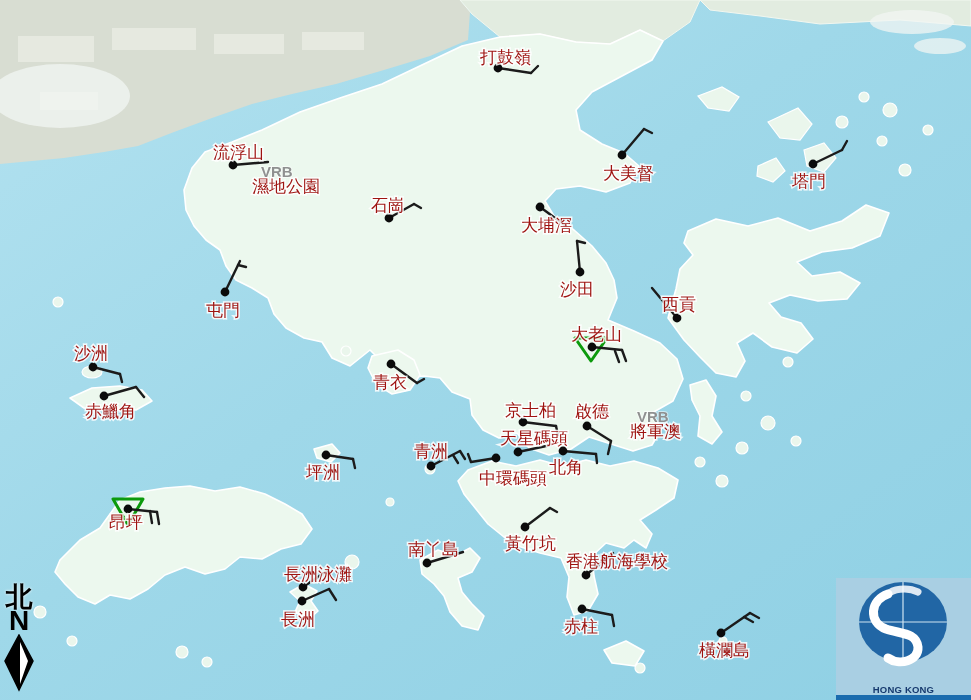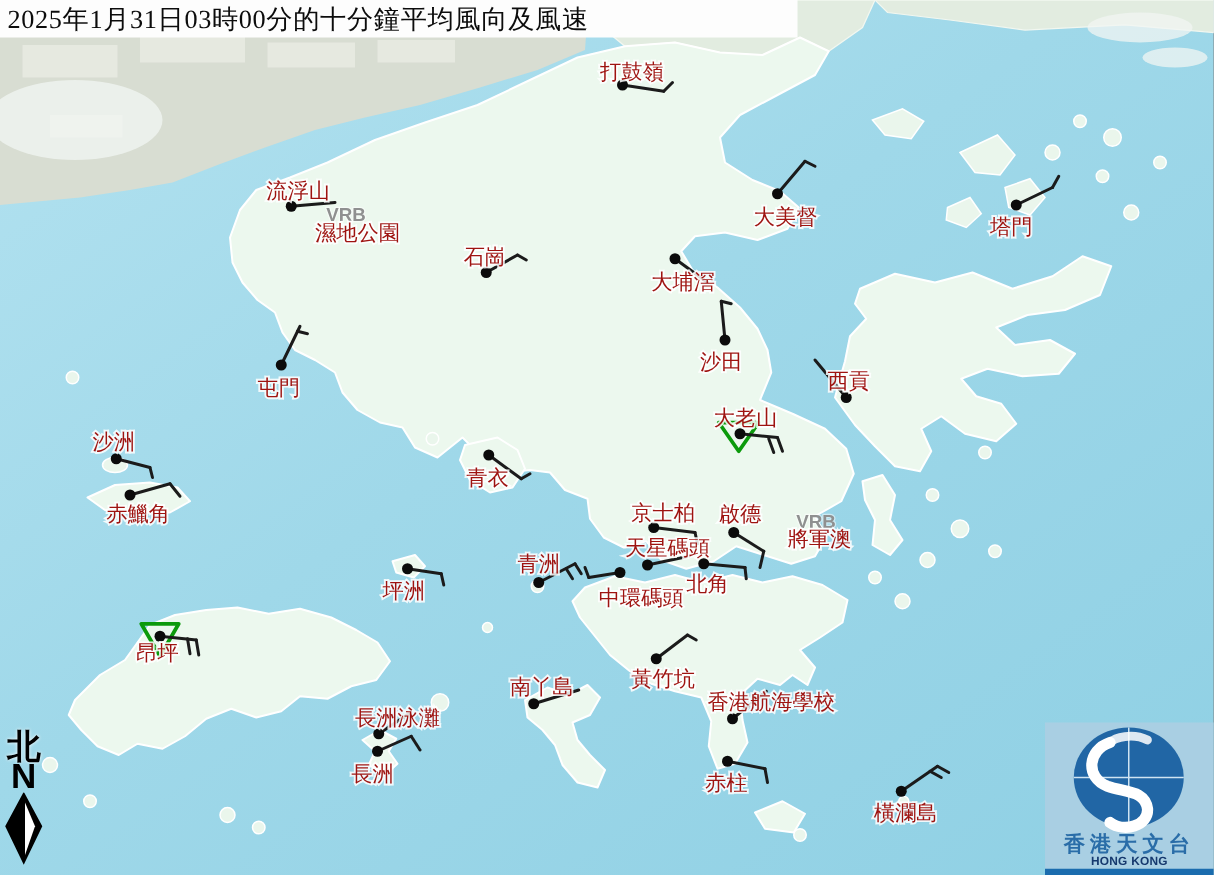--- a/index.html
+++ b/index.html
@@ -298,39 +298,35 @@
         <g>
           <line x1="721" y1="633" x2="750" y2="613" class="barb"></line>
           <line x1="750" y1="613" x2="759" y2="618" class="barb"></line>
           <line x1="744" y1="617" x2="753" y2="622" class="barb"></line>
           <circle cx="721" cy="633" r="4.4" class="dot"></circle>
           <text x="699" y="656" class="lbl">橫瀾島</text>
         </g>
       </g>
   </svg>
 
-  <div id="titlebar">
-    <span>2025年1月31日03時00分的十分鐘平均風向及風速</span>
-  </div>
 
   <div id="compass">
     <div class="hanzi">北</div>
     <div class="letter">N</div>
     <svg width="34" height="58" viewBox="0 0 34 58">
       <polygon points="17,1 31,27 17,56 3,27" fill="#000" stroke="#000" stroke-width="1.5"></polygon>
       <polygon points="18,8 26,27 18,50" fill="#ffffff"></polygon>
     </svg>
   </div>
 
   <div id="logo">
     <svg width="135" height="90" viewBox="0 0 135 90">
       <ellipse cx="67" cy="44" rx="44" ry="40" fill="#2166a5"></ellipse>
       <line x1="23" y1="44" x2="111" y2="44" stroke="#cfe4f2" stroke-width="1.2"></line>
       <line x1="67" y1="4" x2="67" y2="84" stroke="#cfe4f2" stroke-width="1.2"></line>
       <path d="M 52,16 C 34,22 32,44 50,51 C 64,56 80,54 82,69 C 83,83 63,88 52,80" fill="none" stroke="#ffffff" stroke-width="9" stroke-linecap="round"></path>
       <path d="M 82,14 C 70,8 56,12 52,16" fill="none" stroke="#ffffff" stroke-width="7" stroke-linecap="round" opacity=".85"></path>
     </svg>
-    <div class="cn">香港天文台</div>
     <div class="en">HONG KONG OBSERVATORY</div>
     <div class="bar"></div>
   </div>
 
 </div>
 
 </body></html>

